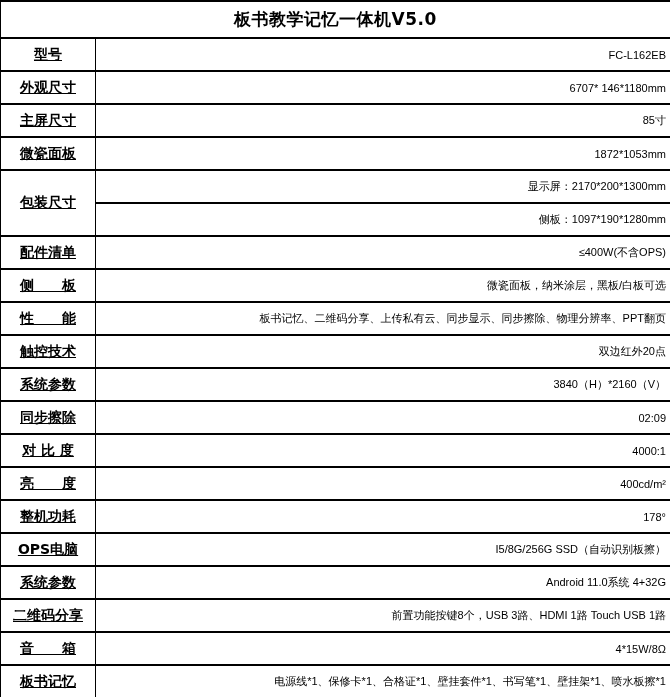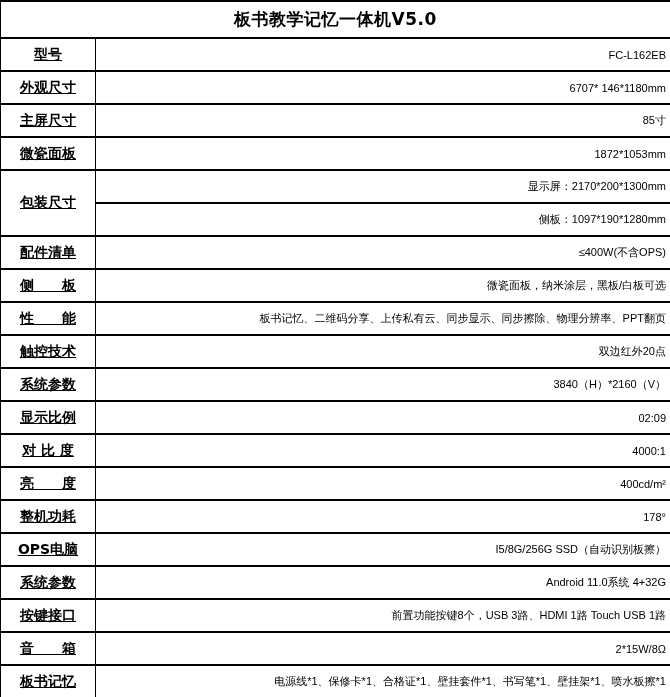--- a/index.html
+++ b/index.html
@@ -113,21 +113,21 @@
     <td class="label-cell">触控技术</td>
     <td class="value-cell">双边红外20点</td>
   </tr>
 
   <tr class="data-row">
     <td class="label-cell">系统参数</td>
     <td class="value-cell">3840（H）*2160（V）</td>
   </tr>
 
   <tr class="data-row">
-    <td class="label-cell">显示比例</td>
+    <td class="label-cell">同步擦除</td>
     <td class="value-cell">02:09</td>
   </tr>
 
   <tr class="data-row">
     <td class="label-cell">对 比 度</td>
     <td class="value-cell">4000:1</td>
   </tr>
 
   <tr class="data-row">
     <td class="label-cell">亮　　度</td>
@@ -143,27 +143,27 @@
     <td class="label-cell">OPS电脑</td>
     <td class="value-cell">I5/8G/256G SSD（自动识别板擦）</td>
   </tr>
 
   <tr class="data-row">
     <td class="label-cell">系统参数</td>
     <td class="value-cell">Android 11.0系统 4+32G</td>
   </tr>
 
   <tr class="data-row">
-    <td class="label-cell">按键接口</td>
+    <td class="label-cell">二维码分享</td>
     <td class="value-cell">前置功能按键8个，USB 3路、HDMI 1路 Touch USB 1路</td>
   </tr>
 
   <tr class="data-row">
     <td class="label-cell">音　　箱</td>
-    <td class="value-cell">2*15W/8Ω</td>
+    <td class="value-cell">4*15W/8Ω</td>
   </tr>
 
   <tr class="data-row">
     <td class="label-cell">板书记忆</td>
     <td class="value-cell">电源线*1、保修卡*1、合格证*1、壁挂套件*1、书写笔*1、壁挂架*1、喷水板擦*1</td>
   </tr>
 </tbody>
   </table>
 
 </body></html>

